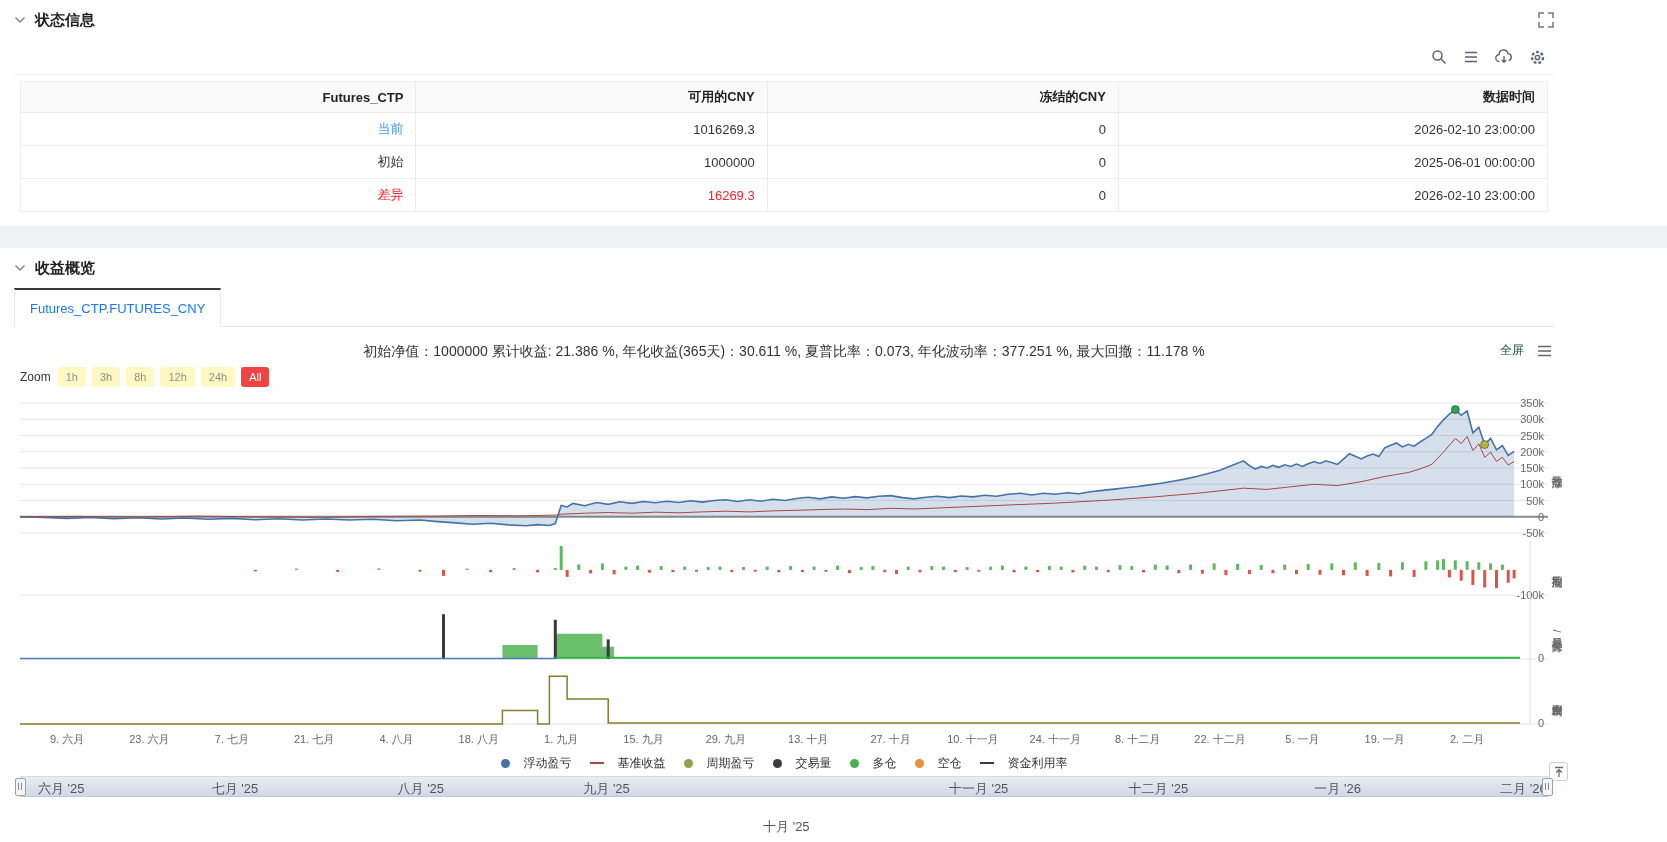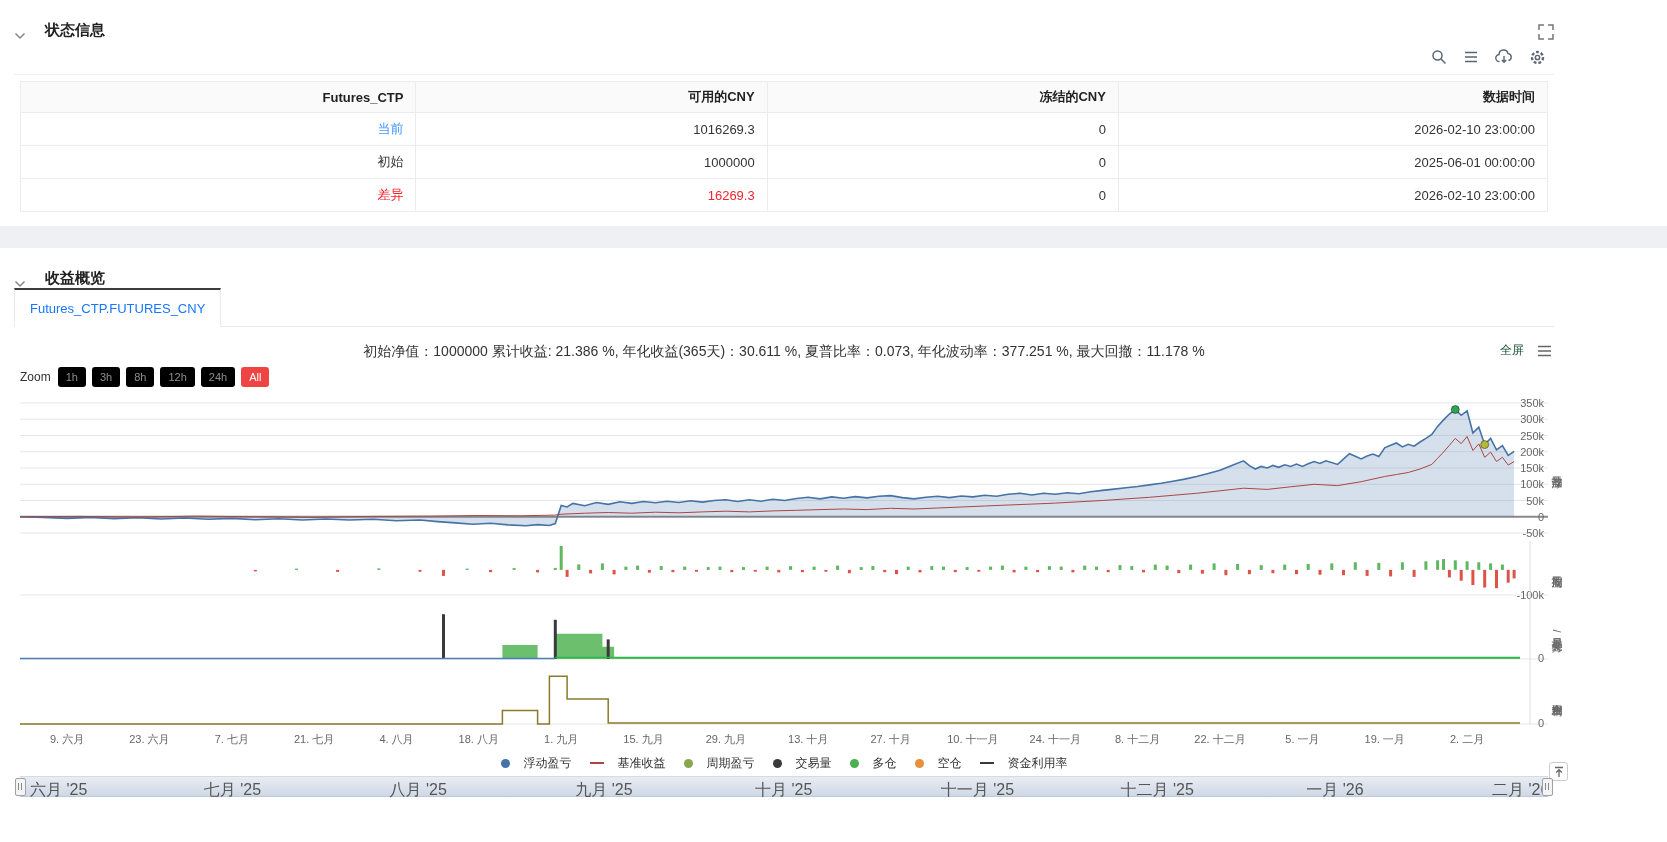--- a/index.html
+++ b/index.html
@@ -1,18 +1,18 @@
 <!DOCTYPE html>
 <html><head>
 <meta charset="utf-8">
 <style>
   html,body{margin:0;padding:0}
   body{width:1667px;min-height:842px;background:#fff;font-family:"Liberation Sans","DejaVu Sans",sans-serif;color:#333;font-size:13px}
   .panel{background:#fff;padding:0 113px 0 14px}
-  .panel-header{display:flex;align-items:flex-end;gap:19px;height:40px}
+  .panel-header{display:flex;align-items:center;gap:9px;height:40px}
   .panel-title{font-size:15px;font-weight:bold;color:#222;margin:0}
   .header-expand{margin-left:auto;display:flex;align-items:center;cursor:pointer}
   .icon{display:inline-flex;align-items:center;justify-content:center}
   
   .tabbar{display:flex;align-items:center;border-bottom:1px solid #f0f0f0;height:34px;padding:0 8px}
   .tabs{display:flex;gap:26px;height:34px}
   .tab{height:34px;line-height:33px;padding:0 7px;color:#555;cursor:pointer;font-size:13px}
   .tab.active{color:#00a854;border-bottom:2px solid #3c3c3c}
   .tab-icons{margin-left:auto;display:flex;gap:16px;align-items:center}
   
@@ -25,29 +25,29 @@
   .section-gap{height:22px;background:#eef0f3}
   
   .tabbar2{display:flex;border-bottom:1px solid #e9e9e9;height:38px;align-items:stretch}
   .tab2{border:1px solid #e9e9e9;border-bottom:1px solid #fff;border-top:2px solid #3c3c3c;margin-bottom:-1px;padding:0 15px;display:flex;align-items:center;color:#1677ff;background:#fff;cursor:pointer;font-size:13px}
   .stats-row{position:relative;padding:16px 0 2px;text-align:center;font-size:14px;color:#333}
   .stats-actions{position:absolute;right:2px;top:15px;display:flex;gap:13px;align-items:center}
   .fullscreen-btn{font-size:12px;color:#14532d;cursor:pointer}
   
   .chart-block{position:relative;margin-left:6px;width:1528px}
   .zoom-row{display:flex;align-items:center;gap:7px;height:24px;font-size:12px;color:#333;margin:2px 0}
-  .zoom-btn{border:none;background:#000000;color:#8f8f8f;font-size:11px;padding:4px 8px;border-radius:3px;cursor:pointer;font-family:inherit}
+  .zoom-btn{border:none;background:#fef9c3;color:#8f8f8f;font-size:11px;padding:4px 8px;border-radius:3px;cursor:pointer;font-family:inherit}
   .zoom-btn.active{background:#ef4444;color:#fff}
   svg text{font-family:"Liberation Sans","DejaVu Sans",sans-serif}
   .legend{display:flex;justify-content:center;gap:18px;align-items:center;font-size:12px;color:#333;height:18px}
   .legend-item{display:inline-flex;align-items:center;gap:14px;cursor:pointer}
   .lm{width:9px;height:9px;border-radius:50%;display:inline-block}
   .lm.line{width:14px;height:2px;border-radius:0}
   .navigator{position:relative;height:19px;width:1528px;margin-top:4px;margin-bottom:10px;background:linear-gradient(#e9edf3,#cfd8e6);border-top:1px solid #d5dbe4;border-bottom:1px solid #bfc9d6}
-  .nav-label{position:absolute;top:3px;font-size:16px;color:#555;white-space:nowrap;padding-left:4px}
+  .nav-label{position:absolute;top:3px;font-size:13px;color:#555;white-space:nowrap;padding-left:12px}
   .nav-handle{position:absolute;top:1px;width:9px;height:16px;background:#f4f4f4;border:1px solid #9aa1ad;border-radius:2px;z-index:2;cursor:ew-resize}
   .nav-handle::before{content:"";position:absolute;left:2px;top:4px;width:1px;height:7px;background:#888;box-shadow:3px 0 0 #888}
   .nav-handle.left{left:-5px}
   .nav-handle.right{right:-5px}
   .axis-title{position:absolute;writing-mode:vertical-rl;font-size:11px;color:#666;right:-16px;transform:translateY(-50%)}
   .back-top{position:absolute;right:-20px;bottom:16px;width:19px;height:19px;border:1px solid #ccc;background:#fff;border-radius:3px;cursor:pointer;display:flex;align-items:center;justify-content:center;padding:0}
 </style>
 </head>
 <body>
 
@@ -366,21 +366,21 @@
           </span>
         </div>
 
       <div class="navigator" id="navigator">
         <div class="nav-handle left"></div>
         <div class="nav-handle right"></div>
       <span class="nav-label" style="left: 0.392157%;">六月 '25</span>
           <span class="nav-label" style="left: 11.7647%;">七月 '25</span>
           <span class="nav-label" style="left: 23.9216%;">八月 '25</span>
           <span class="nav-label" style="left: 36.0784%;">九月 '25</span>
-          <span class="nav-label" style="left: 47.8431%;">十月 '25</span>
+          <span class="nav-label" style="left: 47.8431%; margin-top: 38px;">十月 '25</span>
           <span class="nav-label" style="left: 60%;">十一月 '25</span>
           <span class="nav-label" style="left: 71.7647%;">十二月 '25</span>
           <span class="nav-label" style="left: 83.9216%;">一月 '26</span>
           <span class="nav-label" style="left: 96.0784%;">二月 '26</span>
         </div>
 
       <div class="axis-title" style="top:103px">浮动盈亏</div>
       <div class="axis-title" style="top:203px">周期盈亏</div>
       <div class="axis-title" style="top:266px">交易量/持仓</div>
       <div class="axis-title" style="top:331px">资金利用率</div>

